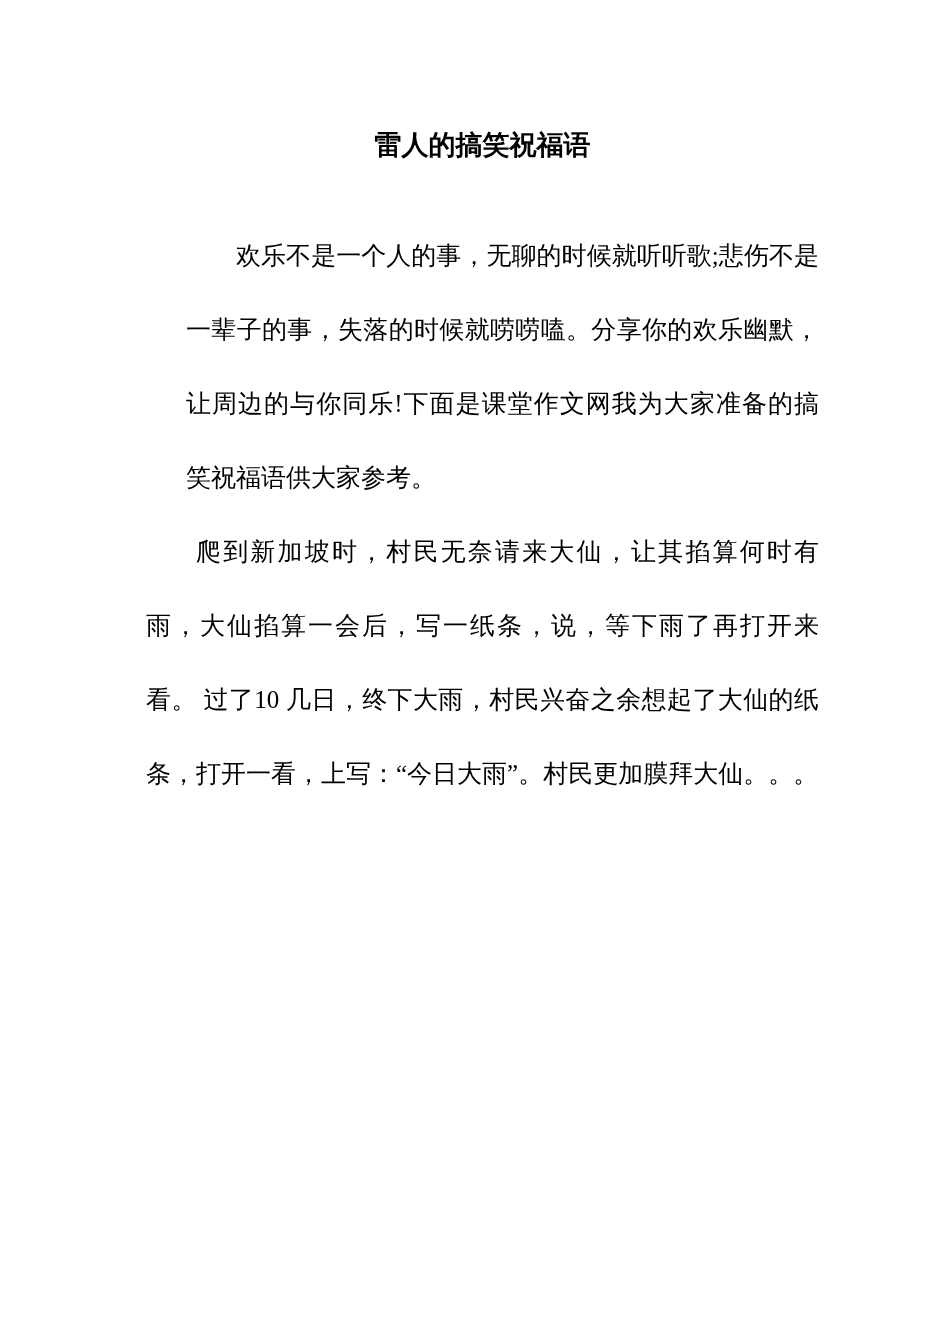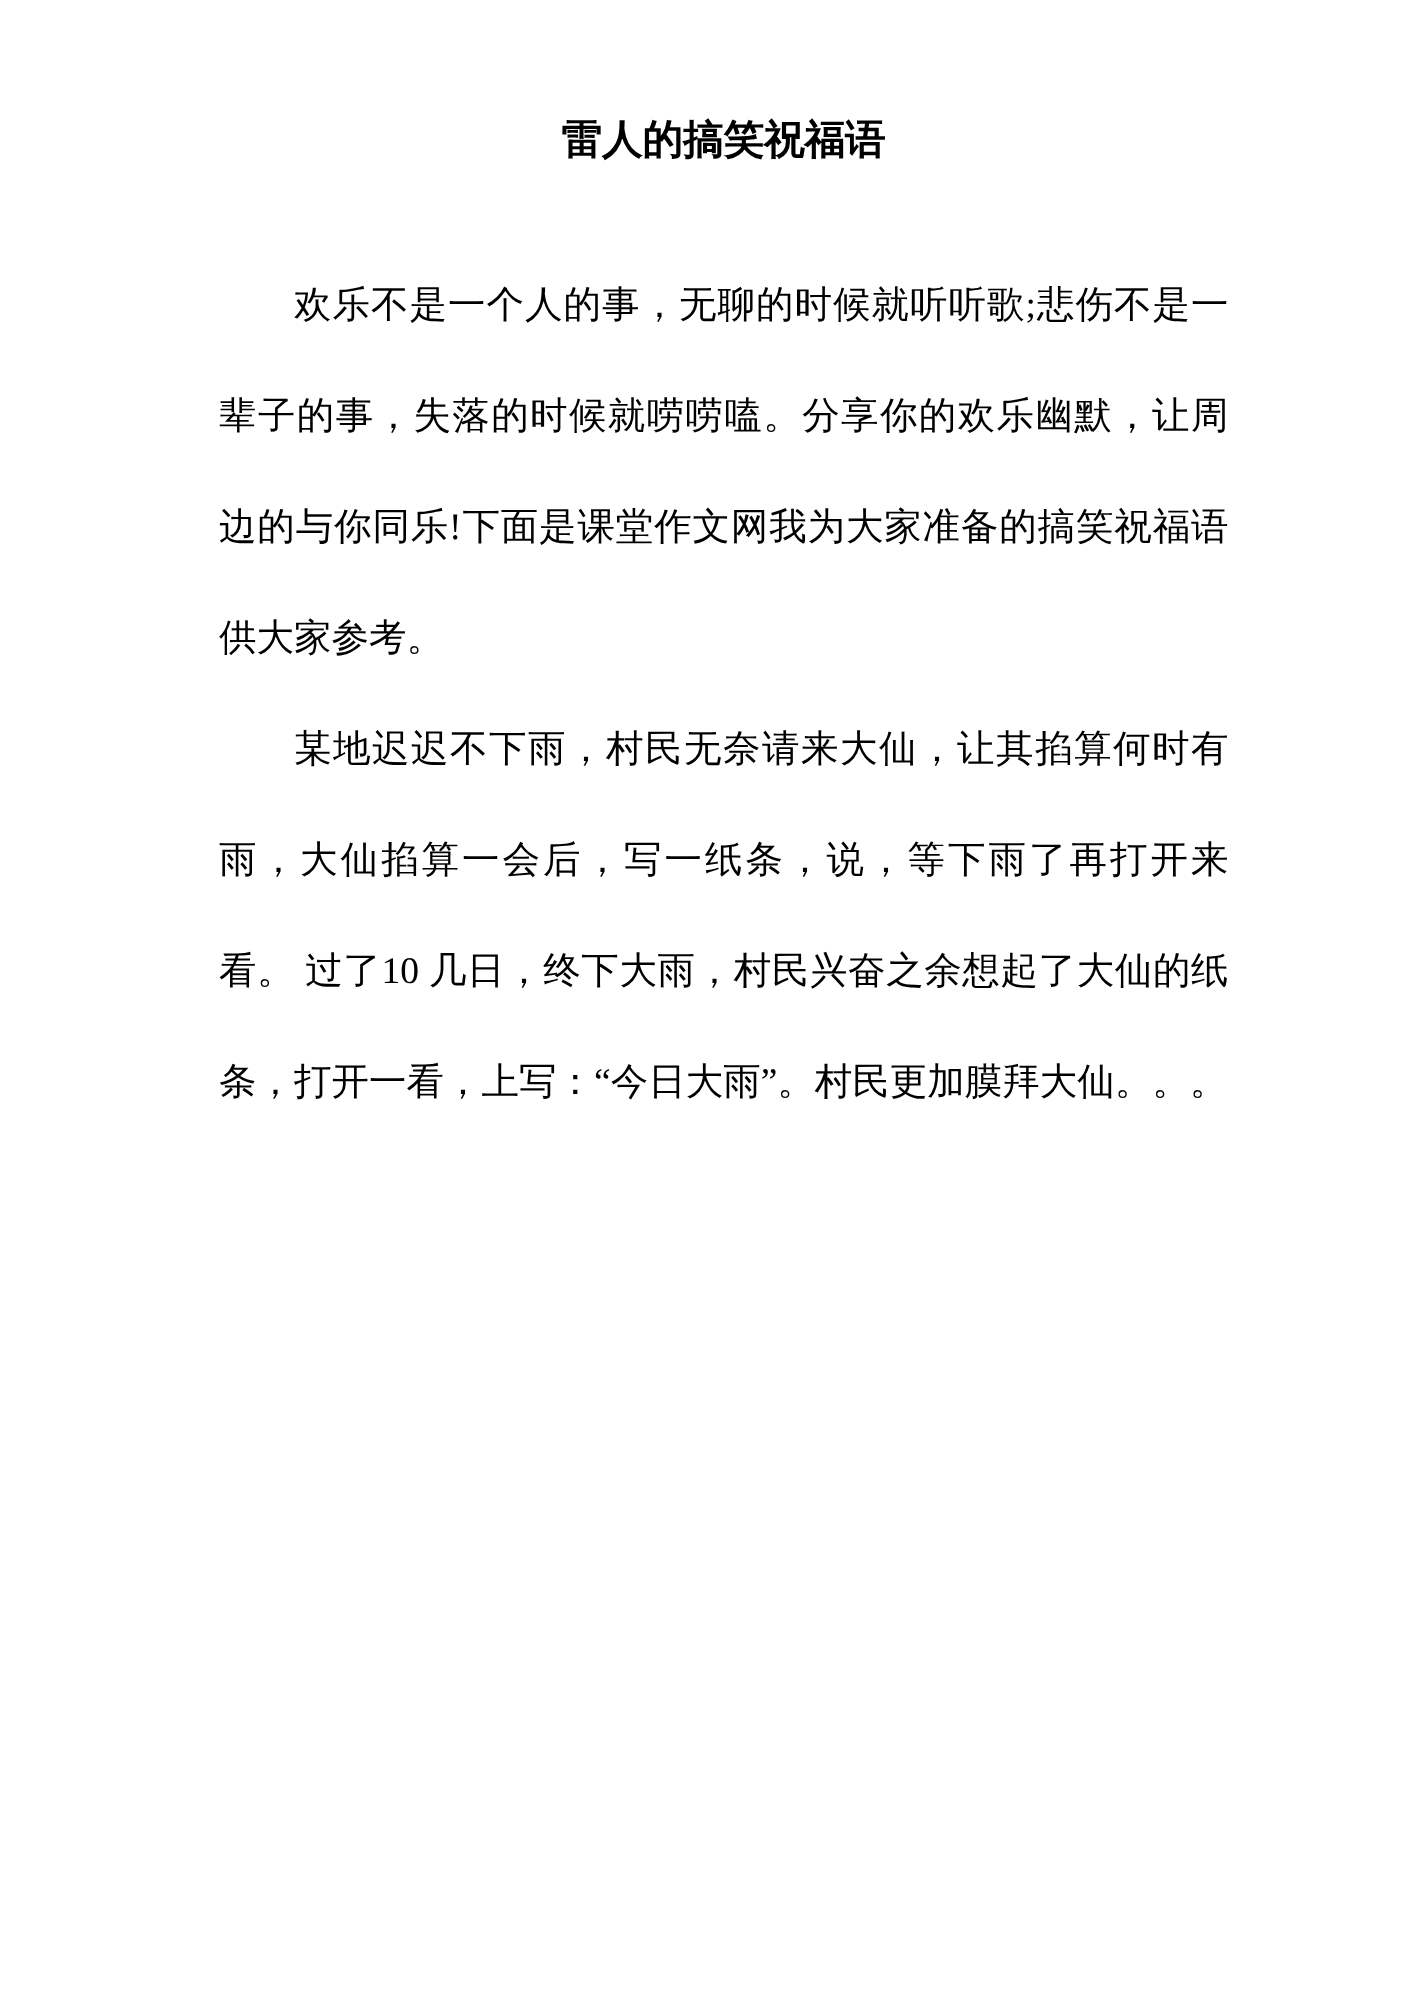--- a/index.html
+++ b/index.html
@@ -10,21 +10,21 @@
   }
   .page {
     position: relative;
     width: 950px;
     height: 1344px;
     margin: 0 auto;
     background: #ffffff;
     color: #000000;
     font-family: "Liberation Serif", "DejaVu Serif", serif;
     box-sizing: border-box;
-    padding: 56px 131px 40px 146px;
+    padding: 108px 131px 40px 146px;
     overflow: hidden;
   }
   .doc-title {
     margin: 0;
     font-size: 27px;
     font-weight: bold;
     line-height: 74px;
     text-align: center;
     letter-spacing: 0px;
     white-space: nowrap;
@@ -33,25 +33,26 @@
     margin: 0;
     font-size: 25px;
     line-height: 74px;
     text-align: justify;
     text-indent: 2em;
     word-break: break-all;
     letter-spacing: 0px;
   }
   .para.first {
     margin-top: 37px;
+    margin-left: 40px;
   }
 </style>
 </head>
 <body>
 
 <div class="page">
   <h1 class="doc-title">雷人的搞笑祝福语</h1>
 
   <p class="para first">欢乐不是一个人的事，无聊的时候就听听歌;悲伤不是一辈子的事，失落的时候就唠唠嗑。分享你的欢乐幽默，让周边的与你同乐!下面是课堂作文网我为大家准备的搞笑祝福语供大家参考。</p>
 
 
-  <p class="para">某地迟迟不下雨，村民无奈请来大仙，让其掐算何时有雨，大仙掐算一会后，写一纸条，说，等下雨了再打开来看。 过了10 几日，终下大雨，村民兴奋之余想起了大仙的纸条，打开一看，上写：“今日大雨”。村民更加膜拜大仙。。。</p>
+  <p class="para">爬到新加坡时，村民无奈请来大仙，让其掐算何时有雨，大仙掐算一会后，写一纸条，说，等下雨了再打开来看。 过了10 几日，终下大雨，村民兴奋之余想起了大仙的纸条，打开一看，上写：“今日大雨”。村民更加膜拜大仙。。。</p>
 </div>
 
 </body></html>

